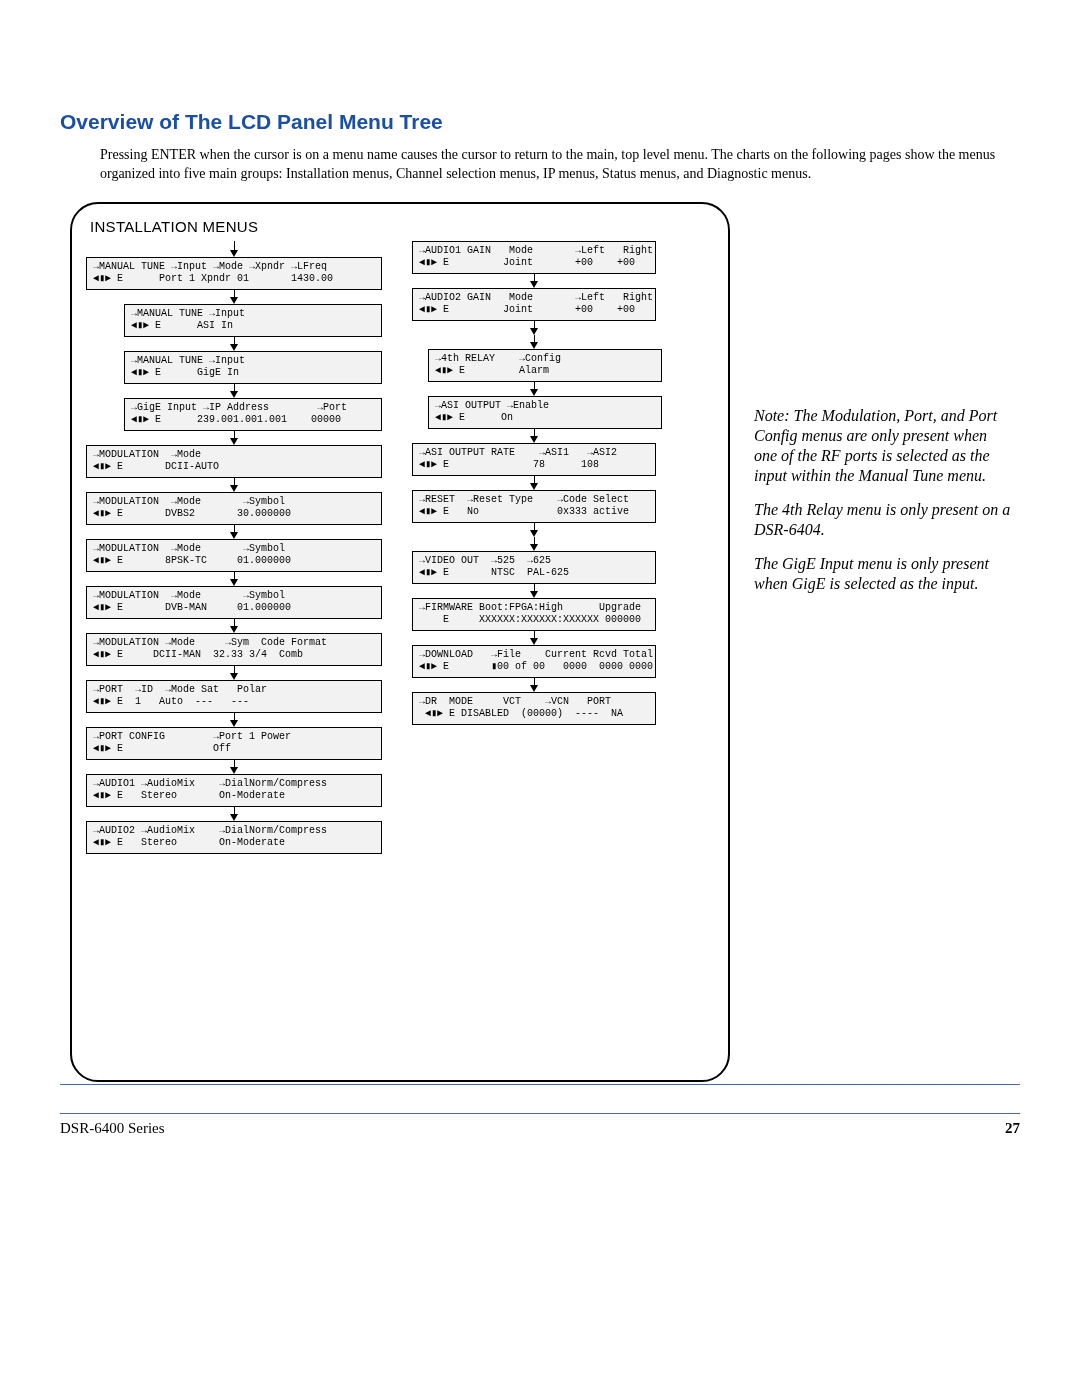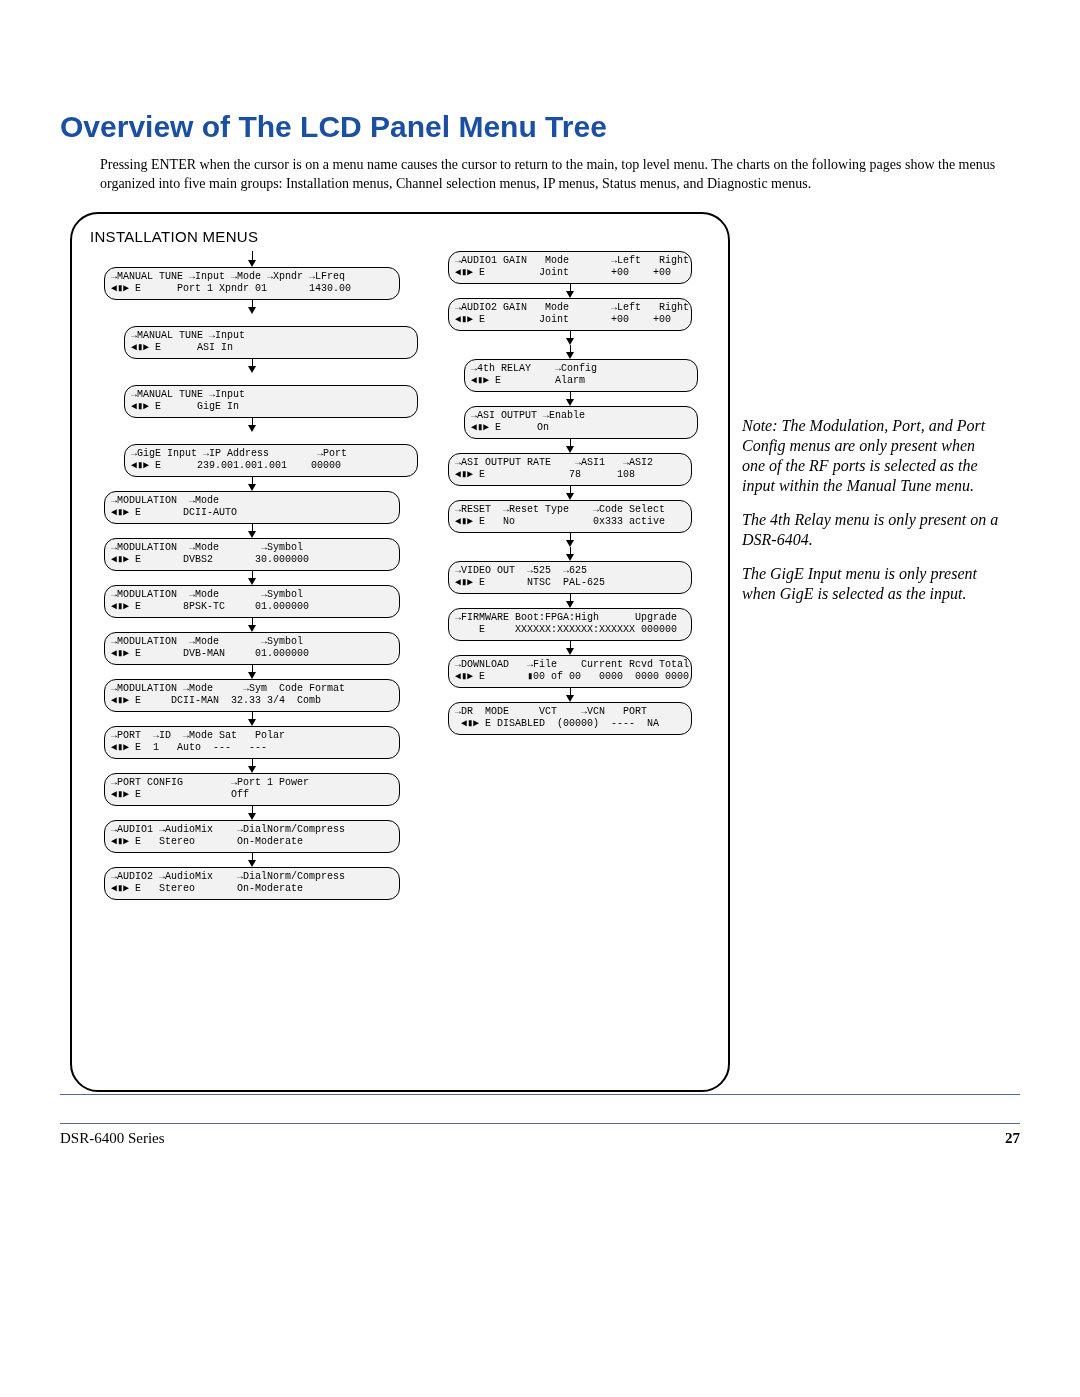--- a/index.html
+++ b/index.html
@@ -7,21 +7,21 @@
     background: #fff;
     margin: 0;
     padding: 60px 60px 40px 60px;
     width: 1080px;
     box-sizing: border-box;
     color: #000;
   }
   h1 {
     font-family: Arial, Helvetica, sans-serif;
     color: #1a4fa3;
-    font-size: 30px;
+    font-size: 21px;
     margin: 50px 0 12px 0;
     font-weight: bold;
   }
   .intro {
     font-size: 14px;
     line-height: 1.35;
     margin: 0 0 18px 40px;
   }
   .diagram {
     border: 2.5px solid #000;
@@ -47,21 +47,21 @@
     align-items: flex-start;
   }
   .col {
     display: flex;
     flex-direction: column;
     align-items: center;
   }
   .box {
     background: #f2f2f2;
     border: 1px solid #000;
-    border-radius: 12px;
+    border-radius: 0;
     padding: 3px 6px 3px 6px;
     box-sizing: border-box;
     line-height: 1.25;
     white-space: pre;
   }
   .arrow-down {
     width: 0; height: 0;
     border-left: 4px solid transparent;
     border-right: 4px solid transparent;
     border-top: 7px solid #000;
@@ -81,29 +81,29 @@
     font-size: 15px;
     padding-top: 6px;
   }
   .footer .pnum { font-weight: bold; }
   .hr2 {
     border: 0;
     border-top: 1px solid #4a6aa0;
     margin: 2px 0 0 0;
   }
   .wide   { width: 296px; }
-  .mid    { width: 294px; margin-left: 38px; margin-top: 12px; }
+  .mid    { width: 258px; margin-left: 38px; }
   .nar    { width: 244px; }
   .nar-in { width: 234px; margin-left: 22px; }
 
   
   .diag-wrap {
     display: flex;
     align-items: flex-start;
-    gap: 12px;
+    gap: 24px;
   }
   .diagram-outer { width: 670px; }
   .side-notes {
     width: 258px;
     margin-top: 204px;
     font-family: "Times New Roman", serif;
     font-style: italic;
     font-size: 16px;
     line-height: 1.25;
   }

